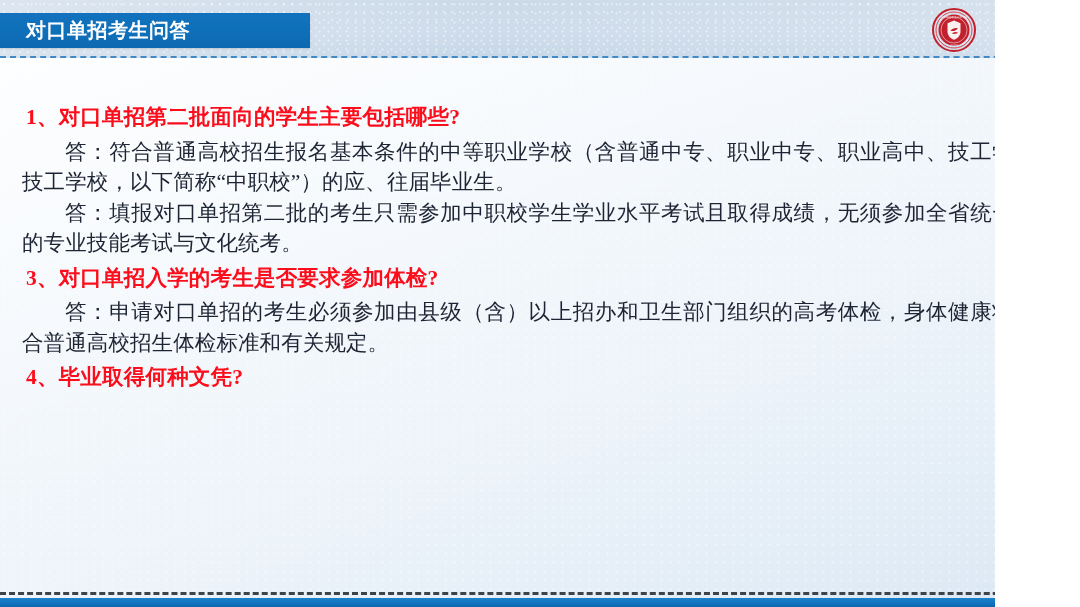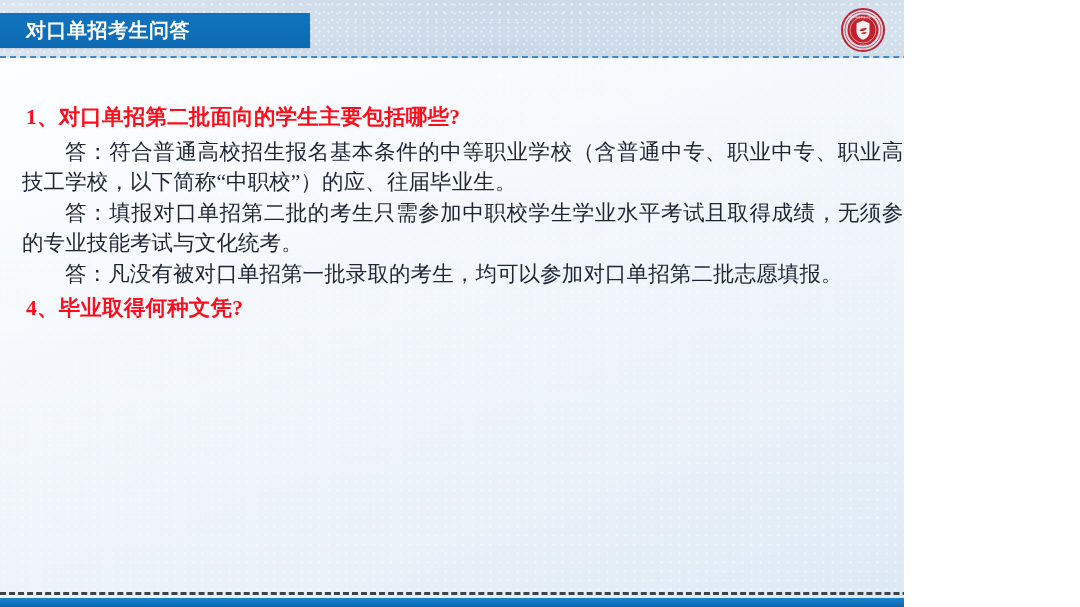--- a/index.html
+++ b/index.html
@@ -9,21 +9,21 @@
   body {
     width: 1080px;
     height: 607px;
     overflow: hidden;
     font-family: "Liberation Serif", serif;
     background: #ffffff;
   }
 
   .slide {
     position: relative;
-    width: 904px;
+    width: 995px;
     height: 607px;
     background:
       linear-gradient(160deg, #ffffff 0%, #f7fafd 30%, #eef4fa 62%, #e4eef7 85%, #dce8f4 100%);
     overflow: hidden;
   }
 
   
   .slide::after {
     content: "";
     position: absolute;
@@ -212,23 +212,26 @@
 
         <li class="qa-block">
           <p class="q-text">1、对口单招第二批面向的学生主要包括哪些?</p>
           <p class="a-text">答：符合普通高校招生报名基本条件的中等职业学校（含普通中专、职业中专、职业高中、技工学校、技工学校，以下简称“中职校”）的应、往届毕业生。</p>
         </li>
 
         <li class="qa-block">
           <p class="a-text">答：填报对口单招第二批的考生只需参加中职校学生学业水平考试且取得成绩，无须参加全省统一组织的专业技能考试与文化统考。</p>
         </li>
 
-
-        <li class="qa-block">
-          <p class="a-text">答：凡没有被对口单招第一批录取的考生，均可以参加对口单招第二批志愿填报。</p>
+        <li class="qa-block">
+          <p class="q-text">3、对口单招入学的考生是否要求参加体检?</p>
+          <p class="a-text">答：申请对口单招的考生必须参加由县级（含）以上招办和卫生部门组织的高考体检，身体健康状况符合普通高校招生体检标准和有关规定。</p>
+        </li>
+
+        <li class="qa-block">
         </li>
 
         <li class="qa-block">
           <p class="q-text">4、毕业取得何种文凭?</p>
         </li>
 
       </ul>
     </div>
   </div>
 

